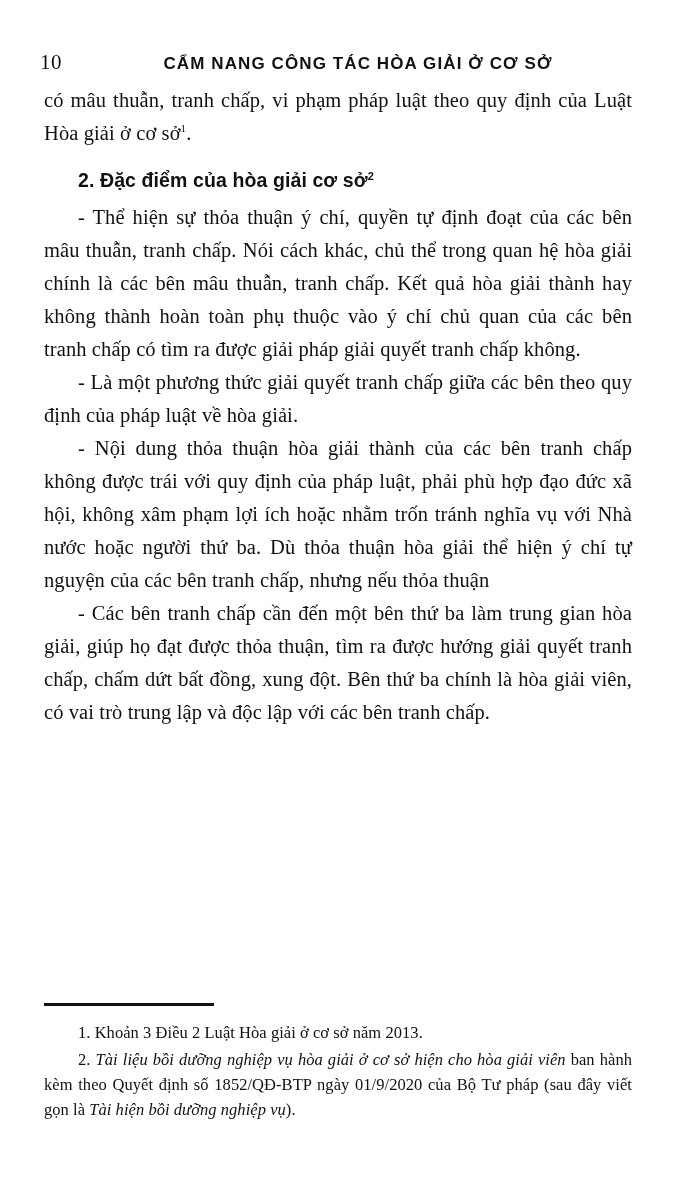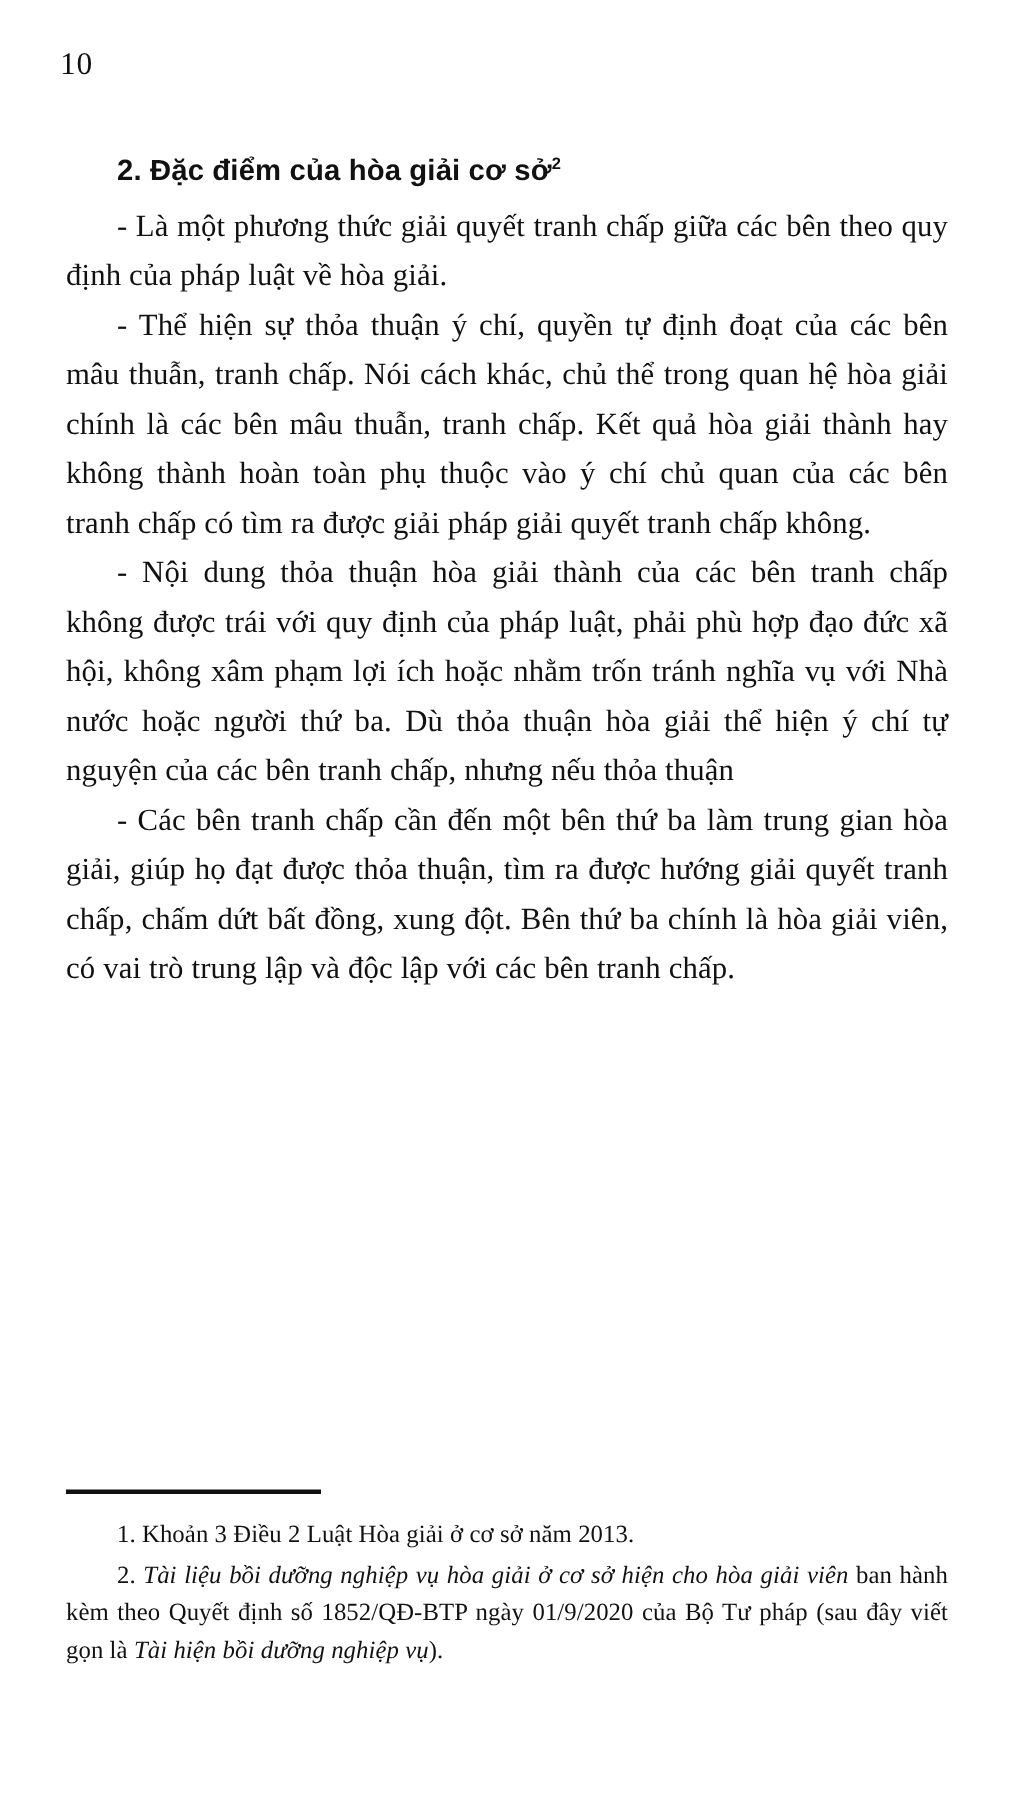--- a/index.html
+++ b/index.html
@@ -27,20 +27,21 @@
     align-items: baseline;
     padding: 30px 44px 0 40px;
     height: 38px;
   }
   .page-number {
     font-family: "Liberation Serif", "DejaVu Serif", serif;
     font-size: 21px;
     color: #111;
     width: 60px;
     letter-spacing: 0.5px;
+    margin-top: 20px;
   }
   .running-head {
     flex: 1;
     text-align: center;
     font-family: "Liberation Sans", "DejaVu Sans", sans-serif;
     font-weight: bold;
     font-size: 17px;
     letter-spacing: 1.1px;
     color: #111;
     padding-right: 16px;
@@ -83,21 +84,21 @@
   }
   sup {
     font-size: 11px;
     vertical-align: super;
     line-height: 0;
   }
   .footnote-area {
     position: absolute;
     left: 44px;
     right: 44px;
-    bottom: 88px;
+    bottom: 78px;
   }
   .footnote-rule {
     width: 170px;
     height: 3px;
     background: #111;
     margin-bottom: 14px;
   }
   .footnote {
     font-size: 16.5px;
     line-height: 25px;
@@ -109,31 +110,33 @@
   .footnote.fn2 { text-indent: 34px; margin-top: 2px; }
   .fn-italic { font-style: italic; }
 </style>
 </head>
 <body>
 
 <div class="page">
 
   <div class="header">
     <div class="page-number">10</div>
+    <div class="running-head">CẨM NANG CÔNG TÁC HÒA GIẢI Ở CƠ SỞ</div>
   </div>
 
   <div class="body">
 
+    <p class="first"><span>có mâu thuẫn, tranh chấp, vi phạm pháp luật theo quy định của Luật Hòa giải ở cơ sở</span><sup>1</sup><span>.</span></p>
 
     <div class="section-heading"><span>2. Đặc điểm của hòa giải cơ sở</span><sup>2</sup></div>
 
 
+    <p class="indent">- Thể hiện sự thỏa thuận ý chí, quyền tự định đoạt của các bên mâu thuẫn, tranh chấp. Nói cách khác, chủ thể trong quan hệ hòa giải chính là các bên mâu thuẫn, tranh chấp. Kết quả hòa giải thành hay không thành hoàn toàn phụ thuộc vào ý chí chủ quan của các bên tranh chấp có tìm ra được giải pháp giải quyết tranh chấp không.</p>
+
     <p class="indent">- Là một phương thức giải quyết tranh chấp giữa các bên theo quy định của pháp luật về hòa giải.</p>
-
-    <p class="indent">- Thể hiện sự thỏa thuận ý chí, quyền tự định đoạt của các bên mâu thuẫn, tranh chấp. Nói cách khác, chủ thể trong quan hệ hòa giải chính là các bên mâu thuẫn, tranh chấp. Kết quả hòa giải thành hay không thành hoàn toàn phụ thuộc vào ý chí chủ quan của các bên tranh chấp có tìm ra được giải pháp giải quyết tranh chấp không.</p>
 
     <p class="indent">- Nội dung thỏa thuận hòa giải thành của các bên tranh chấp không được trái với quy định của pháp luật, phải phù hợp đạo đức xã hội, không xâm phạm lợi ích hoặc nhằm trốn tránh nghĩa vụ với Nhà nước hoặc người thứ ba. Dù thỏa thuận hòa giải thể hiện ý chí tự nguyện của các bên tranh chấp, nhưng nếu thỏa thuận</p>
 
     <p class="indent">- Các bên tranh chấp cần đến một bên thứ ba làm trung gian hòa giải, giúp họ đạt được thỏa thuận, tìm ra được hướng giải quyết tranh chấp, chấm dứt bất đồng, xung đột. Bên thứ ba chính là hòa giải viên, có vai trò trung lập và độc lập với các bên tranh chấp.</p>
 
   </div>
 
   <div class="footnote-area">
     <div class="footnote-rule"></div>
     <p class="footnote fn1">1. Khoản 3 Điều 2 Luật Hòa giải ở cơ sở năm 2013.</p>

